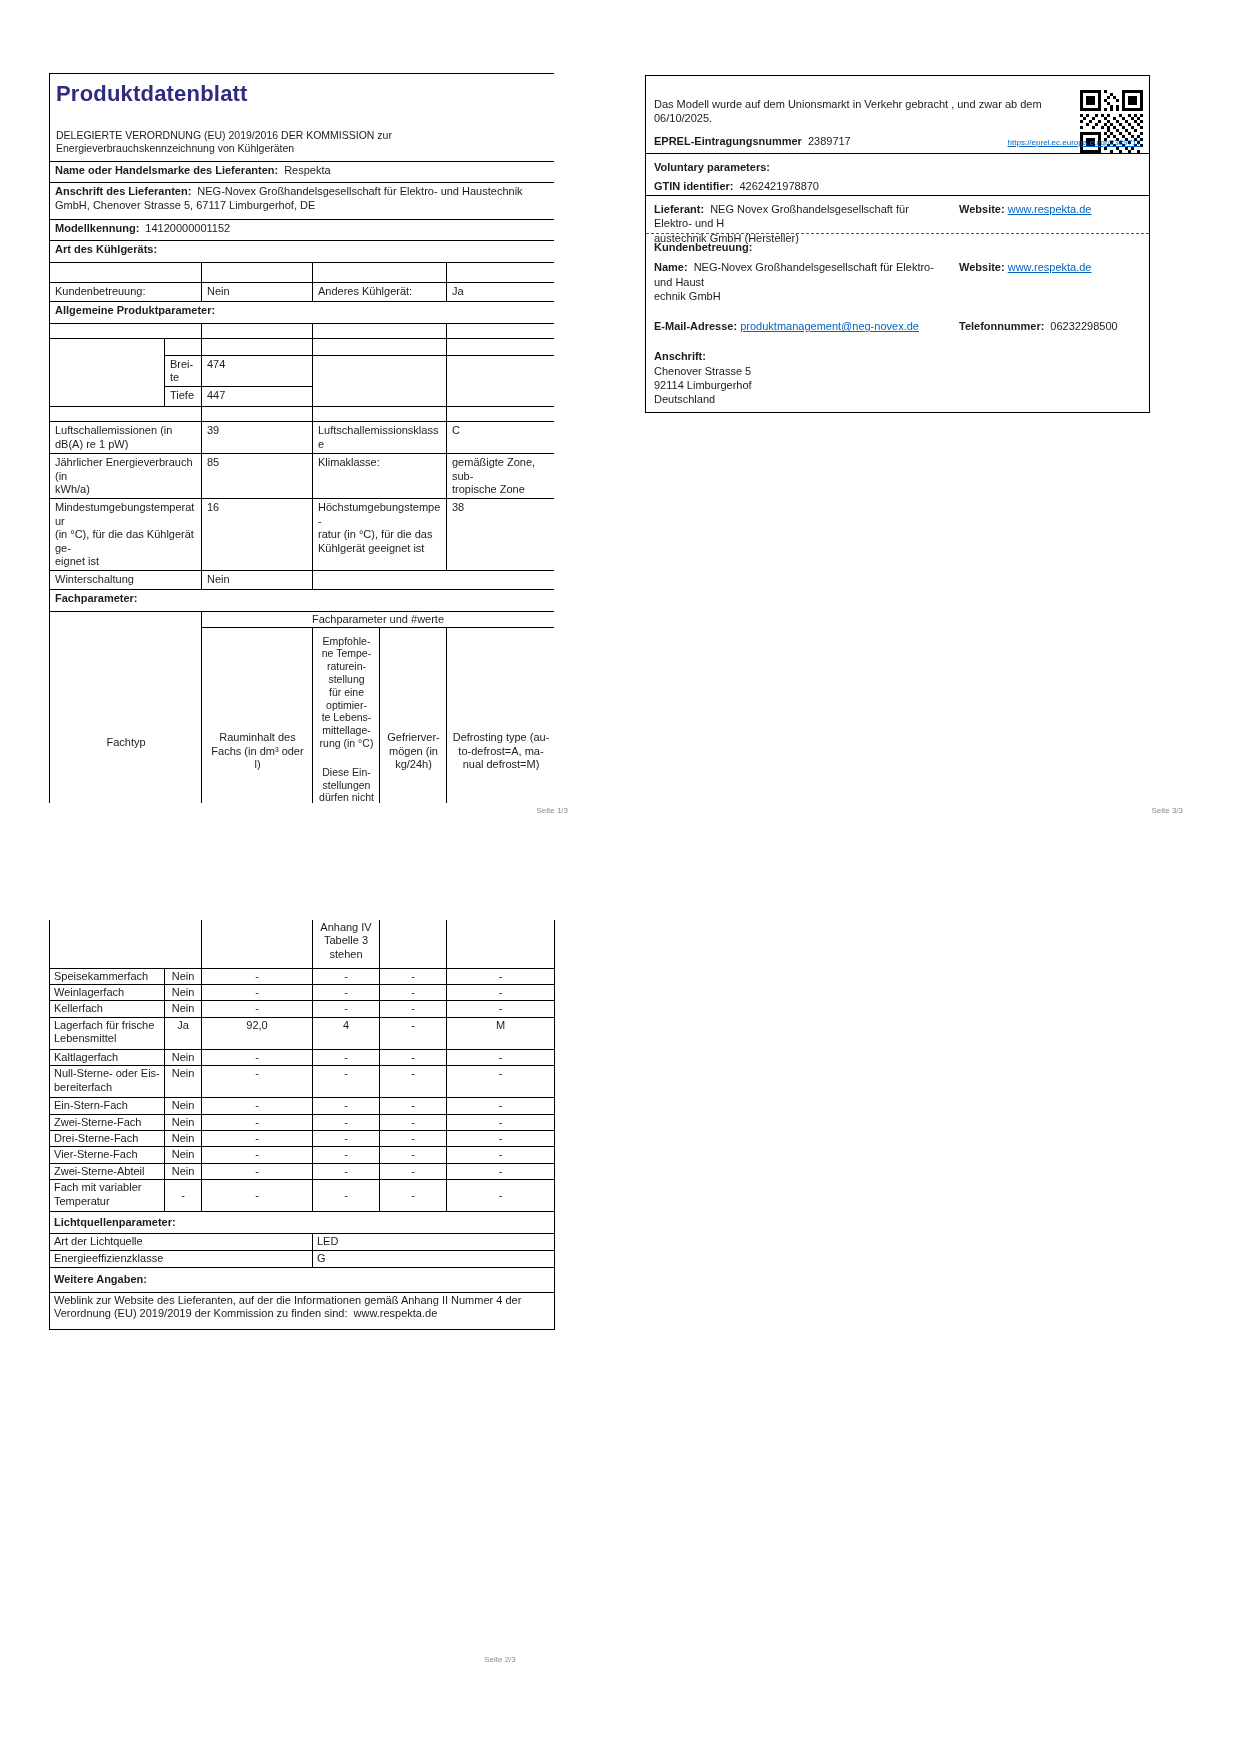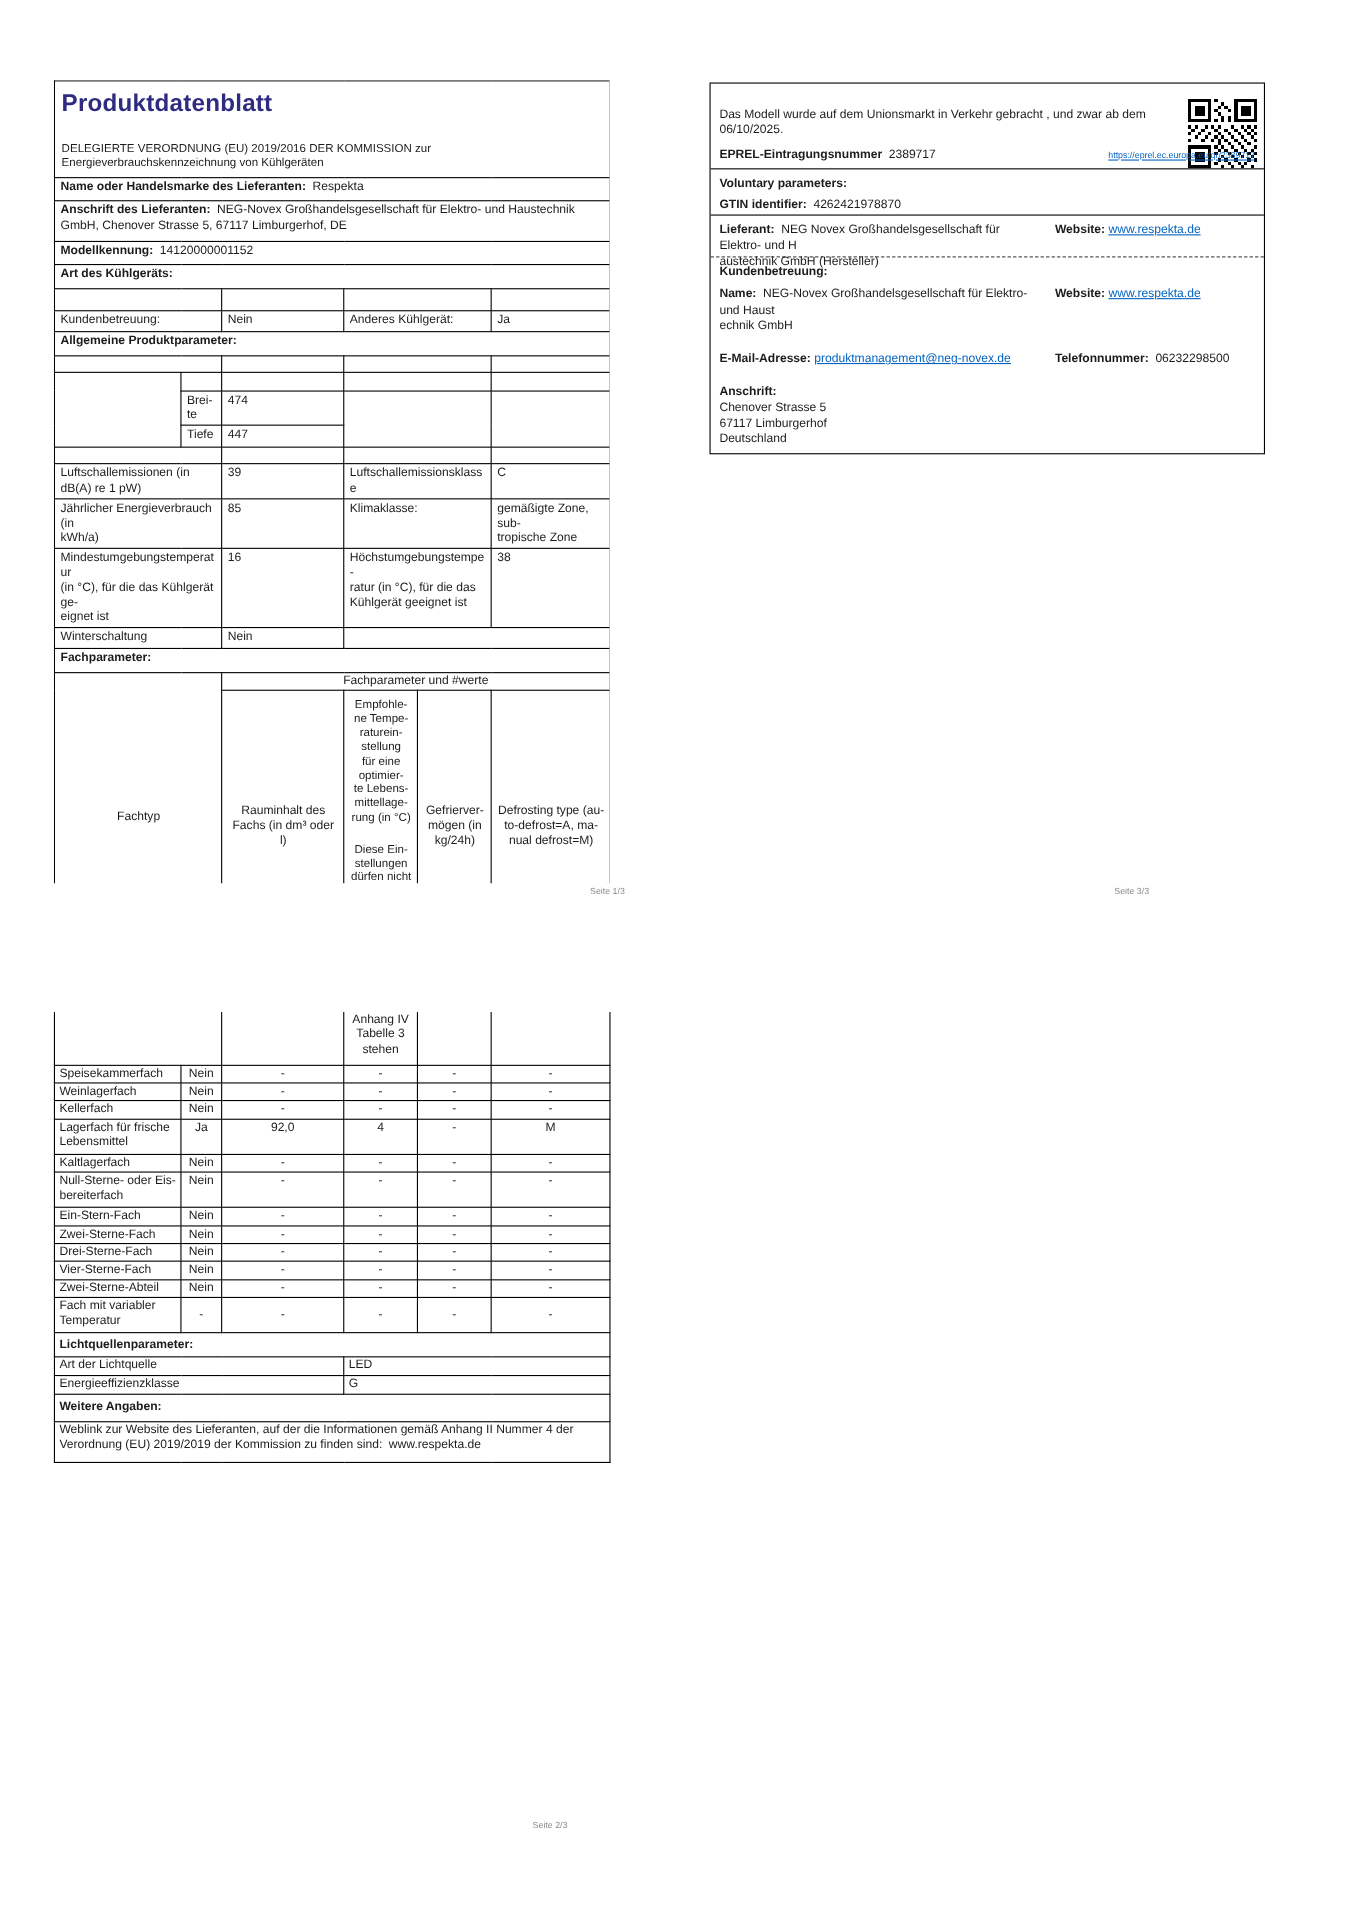--- a/index.html
+++ b/index.html
@@ -53,21 +53,21 @@
   .b4 { flex:1; }
   .cols { display:flex; }
   .cols .left { width:305px; padding-right:10px; }
   .cols .right { flex:1; }
   .mt6 { margin-top:6px; }
   .mt8 { margin-top:16px; }
   .addr { line-height:1.28; }
 
   .footer { position:absolute; font-size:8px; color:#8a8a8a; }
   #f1 { left:398px; top:806px; width:170px; text-align:right; }
-  #f3 { left:1013px; top:806px; width:170px; text-align:left; }
+  #f3 { left:1013px; top:806px; width:170px; text-align:right; }
   #f2 { left:430px; top:1655px; width:140px; text-align:center; }
 </style>
 </head>
 <body>
 
 <div class="page" id="page1">
   <table>
     <colgroup>
       <col style="width:115px">
         <col style="width:37px">
@@ -260,21 +260,21 @@
       <p class="left"><span class="b">Name:</span><span class="val pre">NEG-Novex Großhandelsgesellschaft für Elektro- und Haust
 echnik GmbH</span></p>
       <p class="right"><span class="b">Website:</span> <a class="link" href="#">www.respekta.de</a></p>
     </div>
     <div class="cols mt8">
       <p class="left"><span class="b">E-Mail-Adresse:</span> <a class="link" href="#">produktmanagement@neg-novex.de</a></p>
       <p class="right"><span class="b">Telefonnummer:</span><span class="val">06232298500</span></p>
     </div>
     <p class="b mt8">Anschrift:</p>
     <p class="addr">Chenover Strasse 5</p>
-    <p class="addr">67117 Limburgerhof</p>
+    <p class="addr">92114 Limburgerhof</p>
     <p class="addr">Deutschland</p>
   </div>
 </div>
 
 <div class="page" id="page2">
   <table>
     <colgroup>
       <col style="width:115px">
         <col style="width:37px">
         <col style="width:111px">

